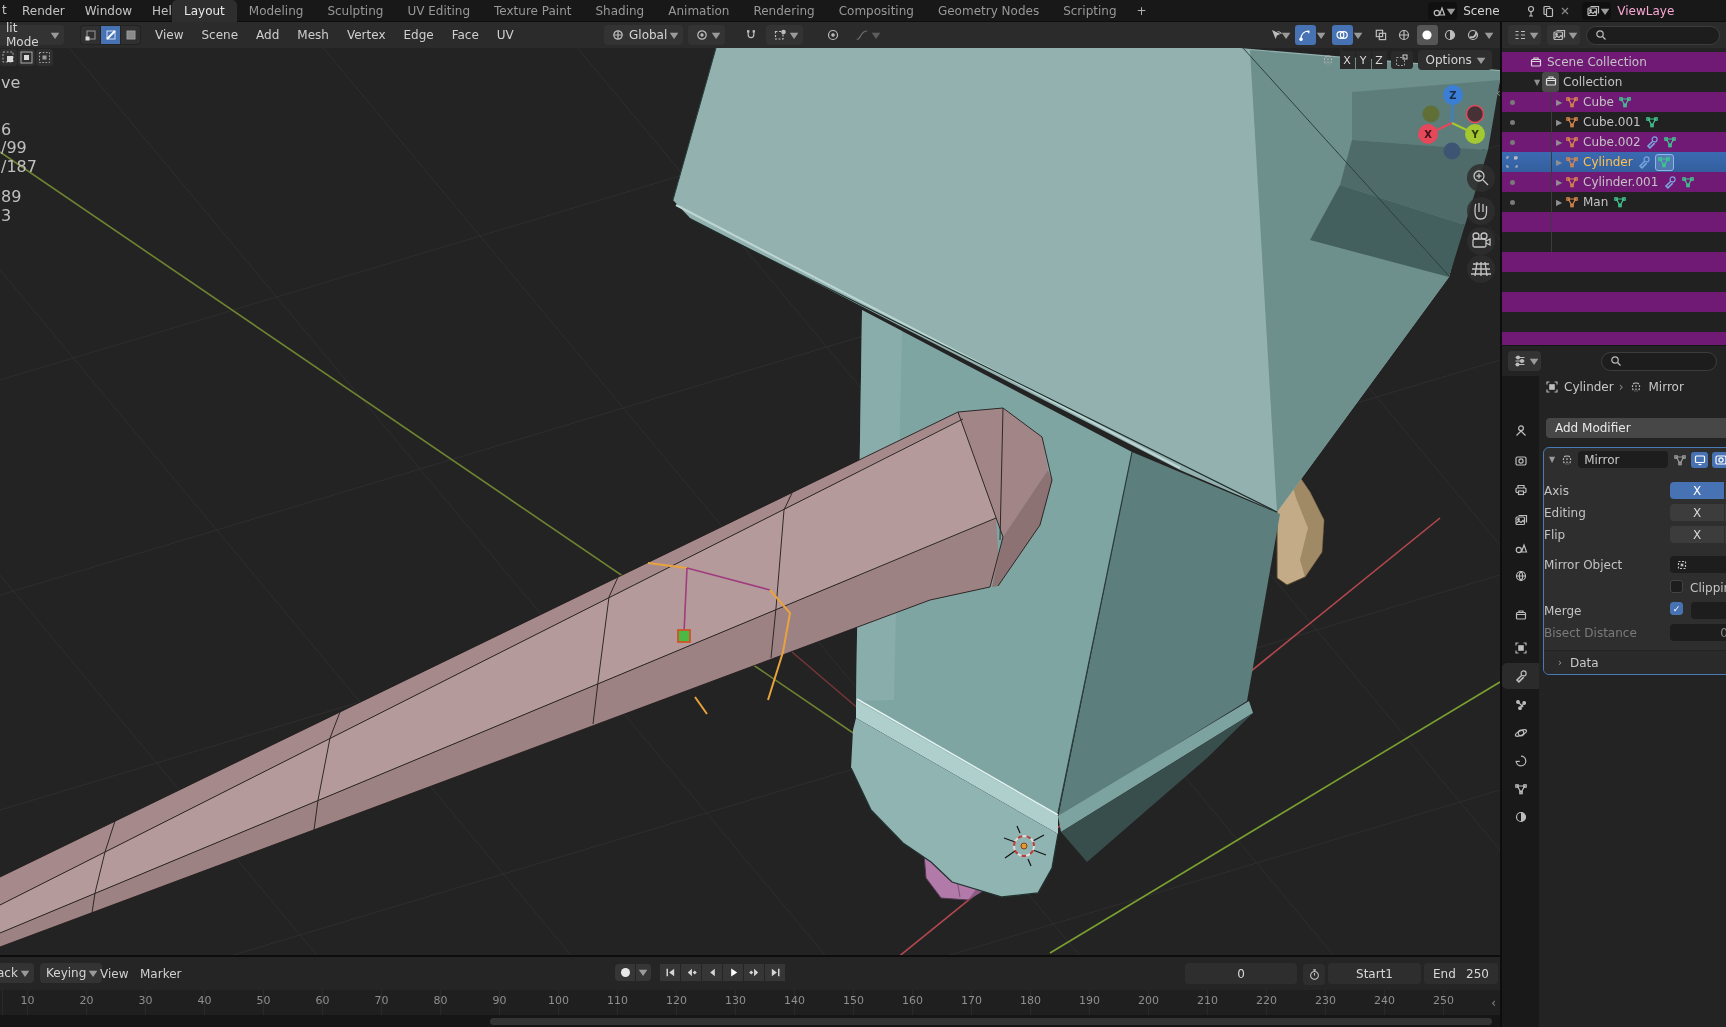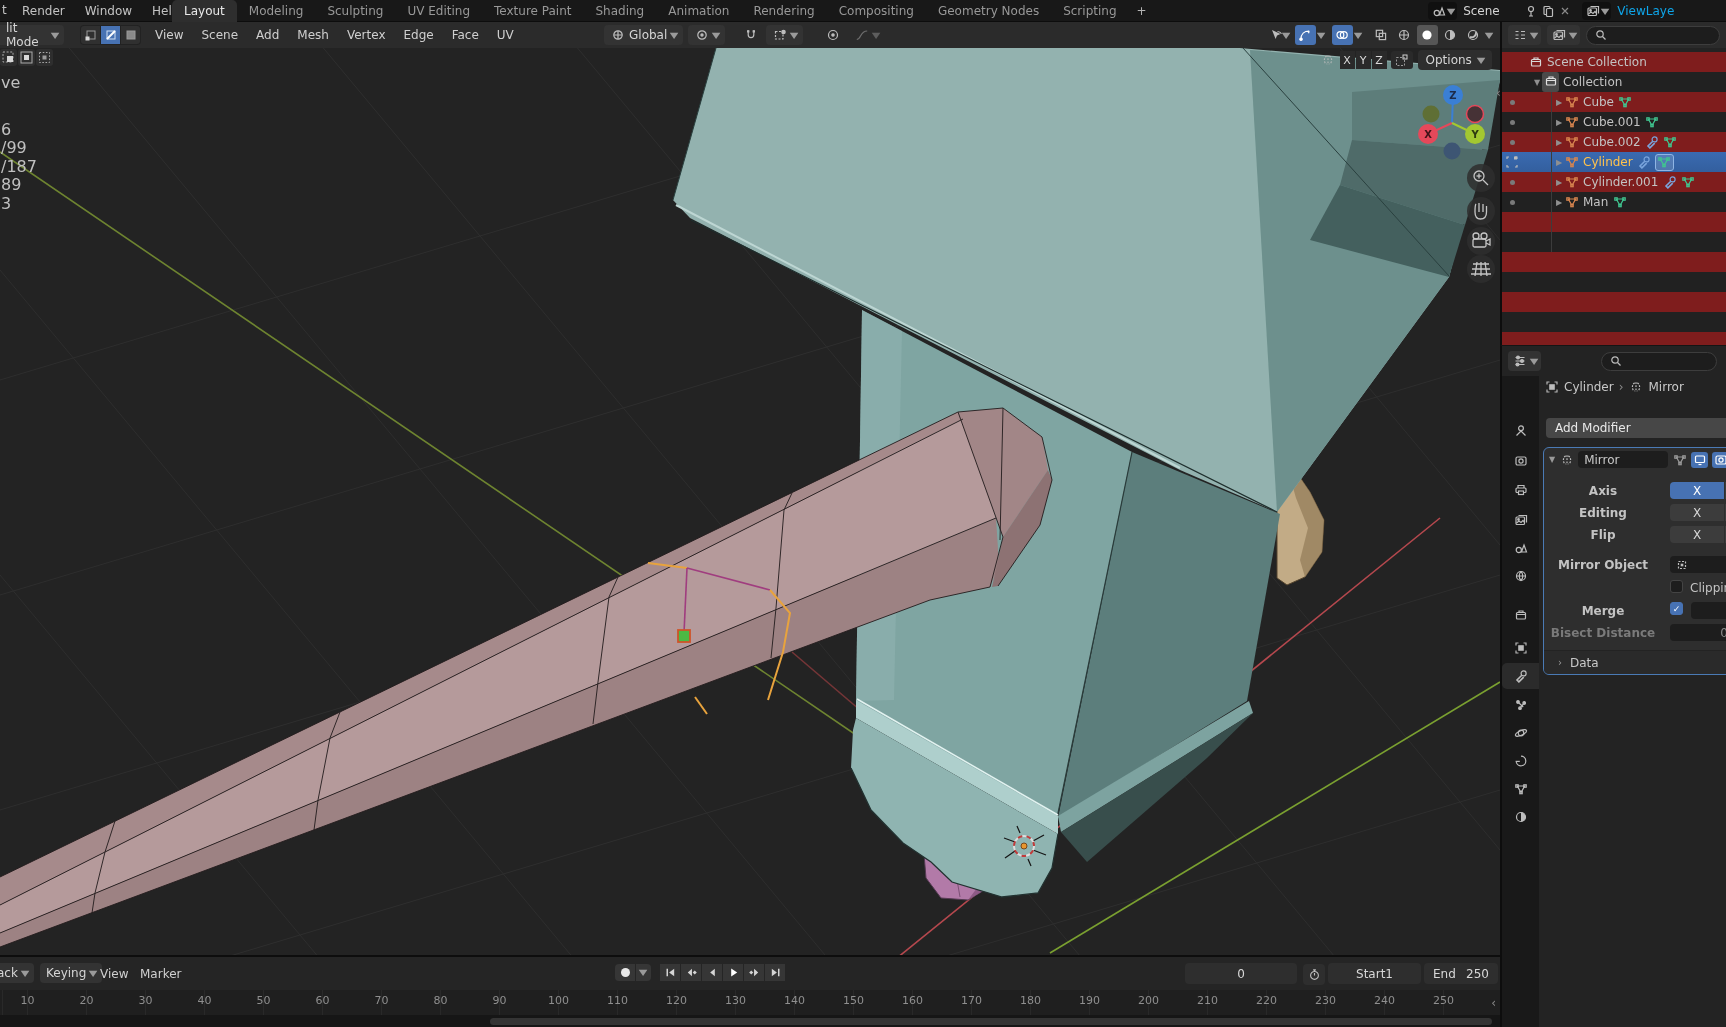--- a/index.html
+++ b/index.html
@@ -43,41 +43,41 @@
   #viewport{left:0;top:48px;width:1500px;height:907px;background:#232323;}
   #vp-stats{left:1px;top:0;color:#c0c0c0;font-size:16px;line-height:18.6px;}
   #vp-stats div{height:18.6px;}
   .toolbtn{width:17px;height:17px;background:#2e2e2e;border-radius:3px;display:flex;align-items:center;justify-content:center;margin-right:1px;}
   #vp-topright{gap:4px;}
   .xyzbtn{width:15px;height:18px;background:#2a2a2a;color:#dadada;font-size:11px;display:flex;align-items:center;justify-content:center;}
   #options-pill{background:#2e2e2e;border-radius:4px;height:20px;padding:0 8px;gap:6px;color:#d5d5d5;}
   
   #outliner{left:1500px;top:48px;width:226px;height:297px;background:#232323;border-left:2px solid #0d0d0d;overflow:hidden;}
   .ol-row{position:relative;height:20px;display:flex;align-items:center;font-size:12px;color:#c3c3c3;}
-  .ol-row.stripe-a{background:#7f1d1d;}
+  .ol-row.stripe-a{background:#701a75;}
   .ol-row.stripe-b{background:#212121;}
   .ol-row.selected{background:linear-gradient(#3a6ab1,#335f9e);}
   .ol-row.selected .ol-label{color:#ffc24d;}
   .ol-row .arrow{width:10px;font-size:8px;color:#909090;text-align:center;}
   .ol-label{margin:0 4px;white-space:nowrap;}
   .ol-dot{position:absolute;left:8px;width:5px;height:5px;border-radius:50%;background:#7a7a7a;}
   .trailbox{display:inline-flex;border:1px solid #8fb5e4;background:rgba(255,255,255,.14);border-radius:3px;padding:0 1px;}
   #ol-treeline{left:49px;top:44px;width:1px;height:160px;background:#3c3c3c;}
   .srch{background:#1d1d1d;border:1px solid #3d3d3d;border-radius:10px;height:19px;display:flex;align-items:center;padding:0 6px;gap:4px;}
   
   #props{left:1500px;top:345px;width:226px;height:682px;background:#232323;border-left:2px solid #0d0d0d;border-top:1px solid #151515;overflow:hidden;}
   #props-tabs{position:absolute;left:0;top:30px;width:37px;height:652px;background:#191919;}
   .ptab{position:absolute;left:0;width:37px;height:26px;display:flex;align-items:center;justify-content:center;color:#9a9a9a;}
   .ptab.active{background:#2b2b2b;border-radius:5px 0 0 5px;}
   .lbl{color:#c3c3c3;}
   .field{background:#1d1d1d;border-radius:4px;height:17px;display:flex;align-items:center;}
   .btn-gray{background:#3c3c3c;border-radius:0;height:17px;display:flex;align-items:center;justify-content:center;color:#d8d8d8;}
   .checkbox{width:13px;height:13px;border-radius:3px;background:#1d1d1d;border:1px solid #444;display:flex;align-items:center;justify-content:center;font-size:9px;color:#fff;}
   .checkbox.checked{background:var(--accent);border-color:var(--accent);}
-  .rowlabel{position:absolute;text-align:center;color:#c3c3c3;font-weight:bold;}
+  .rowlabel{position:absolute;text-align:left;color:#c3c3c3;}
   
   #tl-header{left:0;top:955px;width:1500px;height:35px;background:#252525;border-top:2px solid #0d0d0d;}
   #tl-ruler{left:0;top:990px;width:1500px;height:25px;background:#1f1f1f;
     background-image:repeating-linear-gradient(90deg,#292929 0 1px,transparent 1px 59px);
     background-position:27px 0;}
   .tick{position:absolute;top:4px;transform:translateX(-50%);color:#8f8f8f;font-size:11px;}
   .tbtn{width:20px;height:17px;background:#363636;display:flex;align-items:center;justify-content:center;margin-right:1px;}
   .tbtn svg{width:13px;height:13px;}
   #statusstrip{left:0;top:1015px;width:1500px;height:12px;background:#161616;}
   #hscroll{left:490px;top:1018px;width:1002px;height:7px;background:#343434;border-radius:4px;}
@@ -142,21 +142,21 @@
         <span class="ic">
             <svg viewBox="0 0 14 14" fill="none" stroke="currentColor" stroke-width="1.2">
               <path d="M4.5 2.5h8v7"></path>
               <rect x="2" y="4" width="8.5" height="7.5" rx="1"></rect>
               <circle cx="4.5" cy="6.5" r=".8" fill="currentColor"></circle>
               <path d="M2.5 10l2.5-2 2 1.5 2-2 1.5 1.8"></path>
             </svg>
           </span>
         <span class="chev">▼</span>
       </span>
-      <span class="cut-label" style="flex:1;padding-left:4px;color:#0ea5e9">ViewLaye</span>
+      <span class="cut-label" style="flex:1;padding-left:4px;color:#f9a8d4">ViewLaye</span>
     </div>
   </div>
 
   <div id="vp-header" class="abs hdr">
     <span class="pill abs" style="left:0;top:3px;width:64px;border-radius:0 4px 4px 0">
       <span>lit Mode</span>
         <span class="chev">▼</span>
     </span>
     <span class="modebtns abs flex" style="left:80px;top:3px">
       <span class="modebtn">
@@ -505,21 +505,21 @@
             <rect x="1.5" y="1.5" width="10" height="10" fill="none" stroke="#aaa" stroke-dasharray="1.6 1.6"></rect>
             <rect x="4.5" y="4.5" width="4" height="4" fill="#9a9a9a"></rect>
           </svg>
         </span>
     </div>
     <div id="vp-stats" class="abs" style="top:26px">
         <div style="margin-top:0px">ve</div>
         <div style="margin-top:28px">6</div>
         <div style="margin-top:0px">/99</div>
         <div style="margin-top:0px">/187</div>
-        <div style="margin-top:0px">89</div>
+        <div style="margin-top:12px">89</div>
         <div style="margin-top:0px">3</div>
       </div>
     <div id="vp-topright" class="abs flex" style="right:8px;top:2px">
       <span class="ic" style="opacity:.8">
           <svg viewBox="0 0 14 14" fill="none" stroke="currentColor" stroke-width="1.2">
             <path d="M5.8 3.2C2.8 3.2 2.4 10.8 5.8 10.8M8.2 3.2c3 0 3.4 7.6 0 7.6M7 2.2v9.6" stroke-dasharray="1.8 1.3"></path>
           </svg>
         </span>
       <span class="flex" style="gap:1px" id="symxyz">
           <span class="xyzbtn">X</span>

